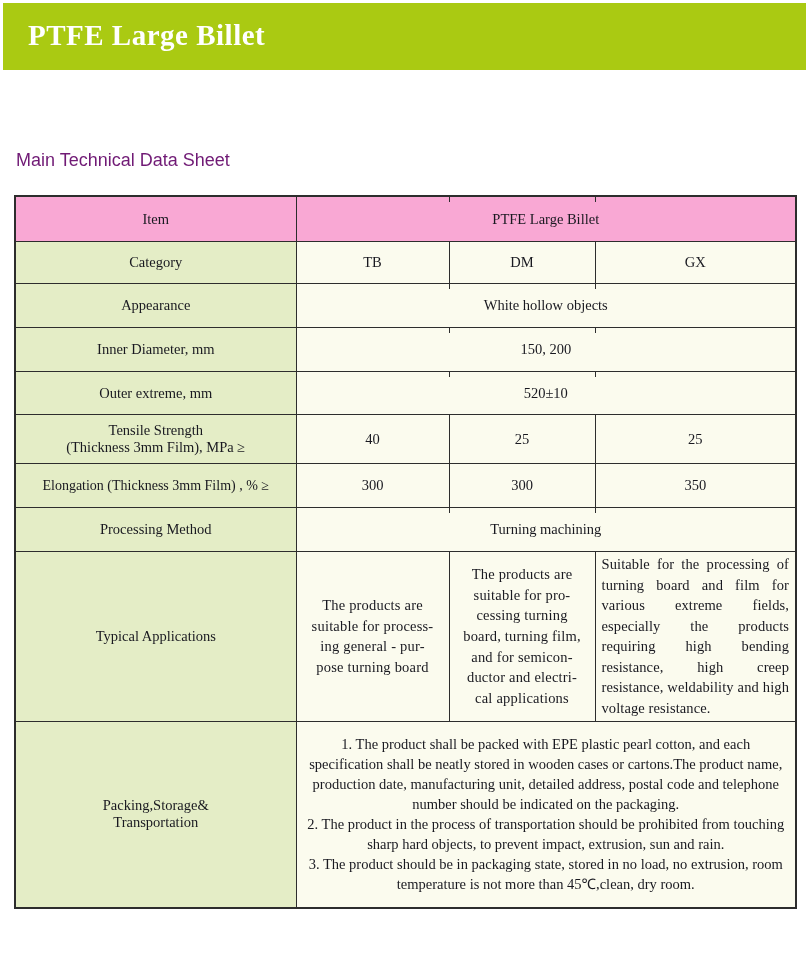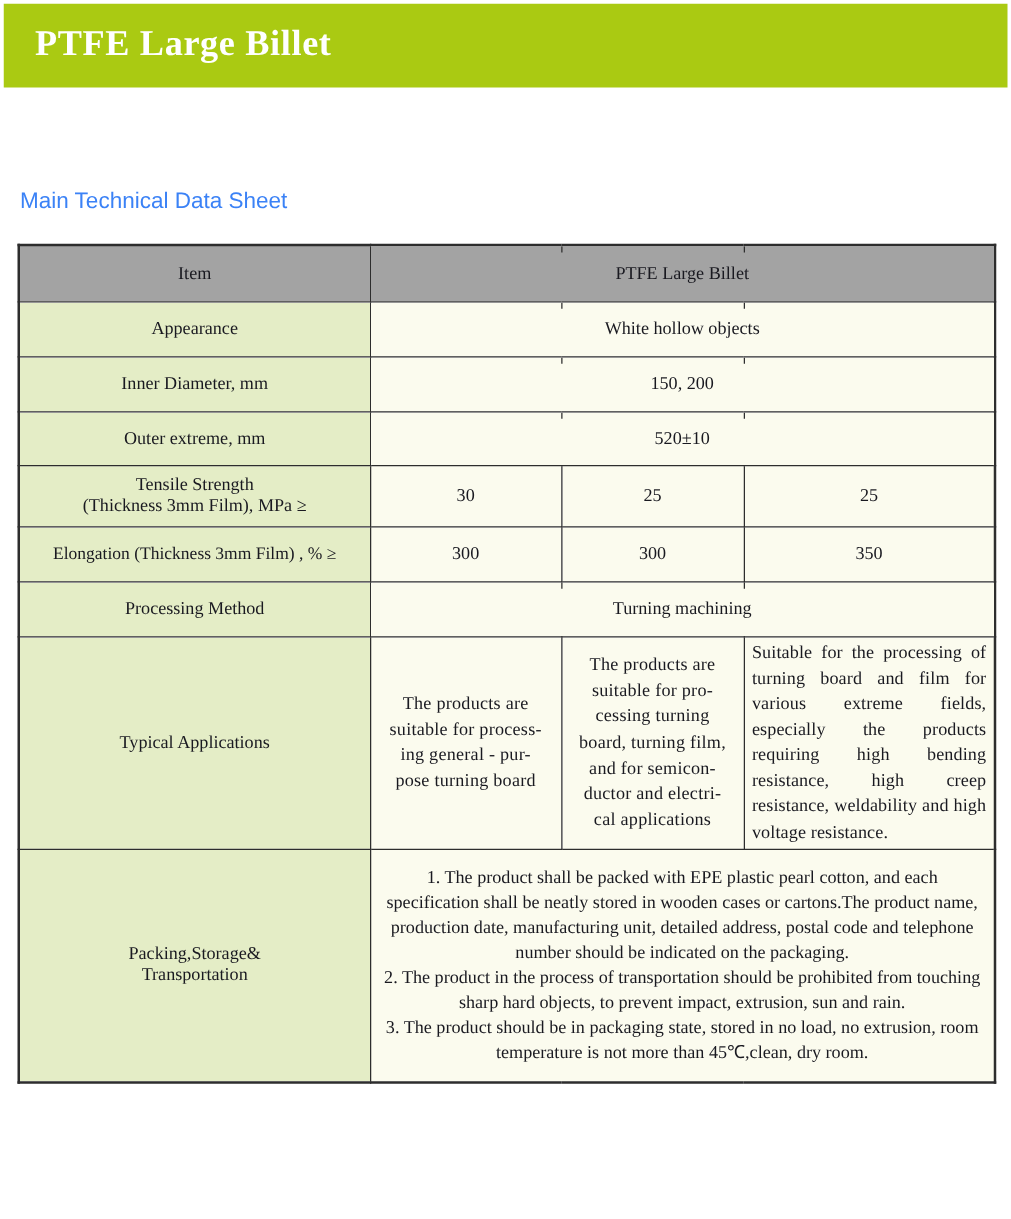--- a/index.html
+++ b/index.html
@@ -14,38 +14,38 @@
     display:flex;align-items:center;
   }
   .banner .title{
     color:#ffffff;font-size:29px;font-weight:bold;
     margin:0 0 2px 25px;letter-spacing:.5px;
     font-family:"Liberation Serif", serif;
   }
   
   .section-heading{
     font-family:"Liberation Sans", sans-serif;
-    color:#3b82f6;font-size:18px;font-weight:400;
+    color:#701a75;font-size:18px;font-weight:400;
     margin:80px 0 0 16px;
   }
   
   table.tds{
     border-collapse:collapse;table-layout:fixed;
     margin:24px 0 0 14px;width:781px;
     border:2px solid #2d2d2d;
   }
   table.tds td{
     border:1.5px solid #2d2d2d;
     text-align:center;vertical-align:middle;
     font-size:14.5px;padding:2px 6px;
     overflow:hidden;
   }
   .lbl{background:#e4edc6;}
   .val{background:#fbfbee;}
-  .hdr{background:#a3a3a3;}
+  .hdr{background:#f9a8d4;}
   .pre{white-space:pre-line;margin-left:31px;}
   
   .merged{position:relative;}
   .merged::before,.merged::after{
     content:"";position:absolute;top:0;width:1px;height:5px;background:#2d2d2d;
   }
   .merged::before{left:152px;}
   .merged::after{left:298px;}
   
   .r-item td{height:40px;}
@@ -88,41 +88,47 @@
       <col style="width:146px">
       <col style="width:201px">
   </colgroup>
 
   <tbody>
       <tr class="r-item">
     <td class="lbl hdr">Item</td>
     <td class="val hdr merged" colspan="3">PTFE Large Billet</td>
   </tr>
 
+  <tr class="r-cat">
+    <td class="lbl">Category</td>
+    <td class="val">TB</td>
+    <td class="val">DM</td>
+    <td class="val">GX</td>
+  </tr>
 
   <tr class="r-app">
     <td class="lbl">Appearance</td>
     <td class="val merged" colspan="3">White hollow objects</td>
   </tr>
 
   <tr class="r-inner">
     <td class="lbl">Inner Diameter, mm</td>
     <td class="val merged" colspan="3">150, 200</td>
   </tr>
 
   <tr class="r-outer">
     <td class="lbl">Outer extreme, mm</td>
     <td class="val merged" colspan="3">520±10</td>
   </tr>
 
 
   <tr class="r-tens">
     <td class="lbl pre">Tensile Strength
 (Thickness 3mm Film), MPa ≥</td>
-    <td class="val">30</td>
+    <td class="val">40</td>
     <td class="val">25</td>
     <td class="val">25</td>
   </tr>
 
   <tr class="r-elong">
     <td class="lbl" style="padding:2px 2px;font-size:14px;font-family:Liberation Serif, serif;">Elongation (Thickness 3mm Film) , % ≥</td>
     <td class="val">300</td>
     <td class="val">300</td>
     <td class="val">350</td>
   </tr>

